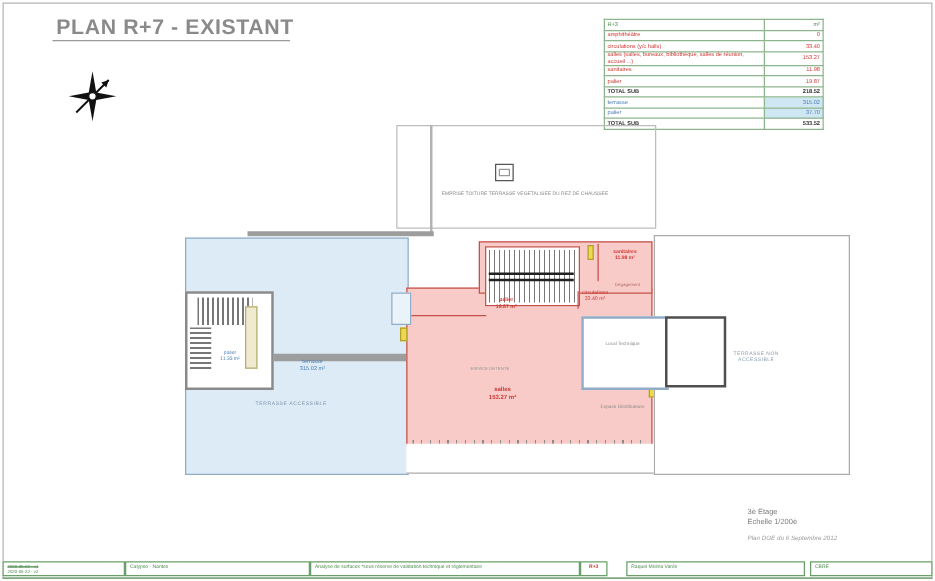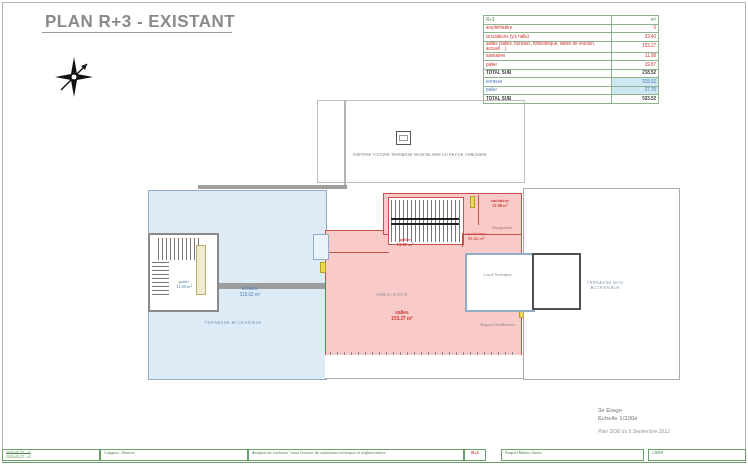--- a/index.html
+++ b/index.html
@@ -65,21 +65,21 @@
   .footer-line{position:absolute;left:2px;right:2px;top:462px;height:0.5px;background:#69a069;}
   .strike{text-decoration:line-through;}
   .lvl{color:#cc3a35;text-align:center;font-weight:bold;}
 </style>
 </head>
 <body>
 
 <div class="sheet">
   <div class="frame"></div>
 
-  <h1 class="title">PLAN R+3 - EXISTANT</h1>
+  <h1 class="title">PLAN R+7 - EXISTANT</h1>
   <div class="title-rule"></div>
 
   <svg class="abs" style="left:54px;top:56px" width="40" height="42" viewBox="0 0 40 42">
     <polygon points="20,1 23,18 20,24 17,18" fill="#111"></polygon>
     <polygon points="20,41 23,24 20,20 17,24" fill="#111"></polygon>
     <polygon points="1,21 17,18 22,21 17,24" fill="#111"></polygon>
     <polygon points="39,21 23,18 18,21 23,24" fill="#111"></polygon>
     <line x1="7" y1="34" x2="33" y2="8" stroke="#111" stroke-width="1.5"></line>
     <polygon points="33,8 27,10 31,14" fill="#111"></polygon>
     <circle cx="20" cy="21" r="3" fill="#fff" stroke="#111" stroke-width="1"></circle>

